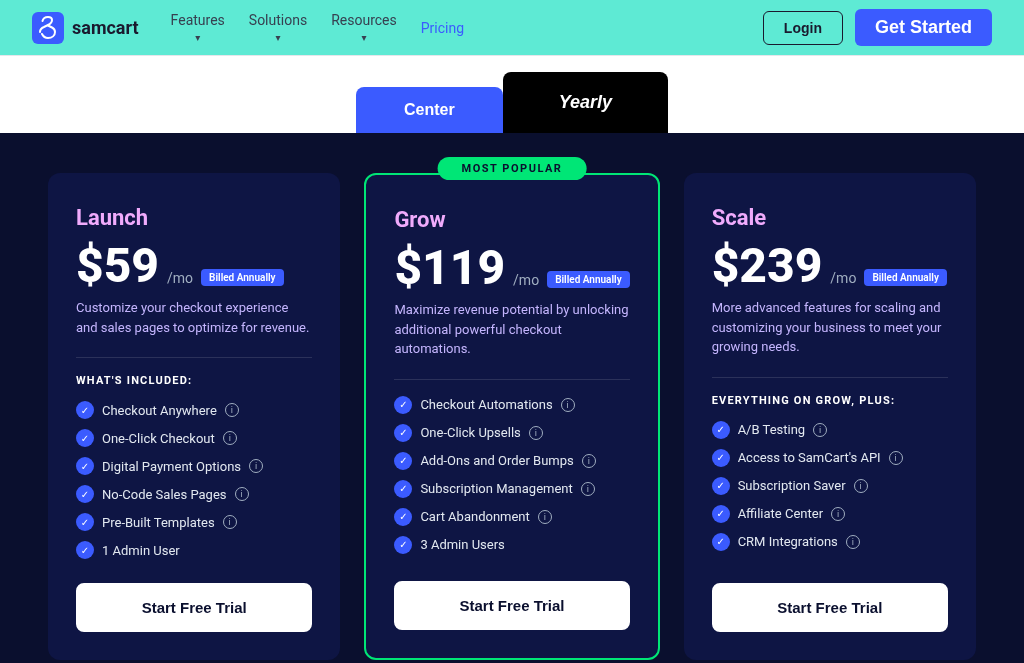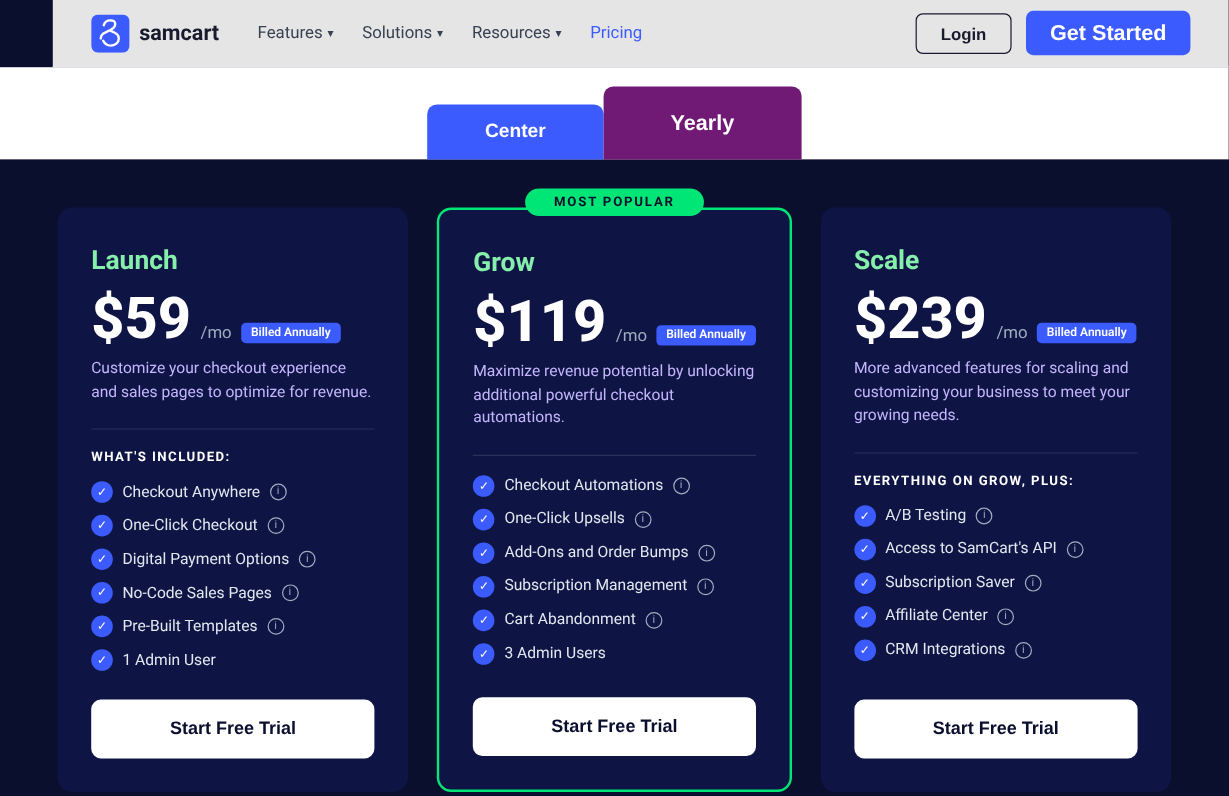--- a/index.html
+++ b/index.html
@@ -1,33 +1,32 @@
 <!DOCTYPE html>
 <html><head>
   <meta charset="utf-8">
   <style>
     * { box-sizing: border-box; margin: 0; padding: 0; }
     body { font-family: -apple-system, BlinkMacSystemFont, 'Segoe UI', Roboto, sans-serif; background: #0a0f2e; }
 
     
     .navbar {
-      background: #e5e5e5;
+      background: #5eead4;
       display: flex;
       align-items: center;
       justify-content: space-between;
       padding: 4px 32px;
       height: 56px;
       border-bottom: 1px solid #e5e7eb;
-      margin-left: 44px;
     }
     .navbar-left { display: flex; align-items: center; gap: 32px; }
     .logo { display: flex; align-items: center; gap: 8px; font-weight: 700; font-size: 18px; color: #1a1a2e; }
     .logo-icon { width: 32px; height: 32px; }
     .nav-links { display: flex; align-items: center; gap: 24px; }
-    .nav-link { color: #374151; font-size: 14px; text-decoration: none; display: flex; align-items: center; gap: 4px; cursor: pointer; }
+    .nav-link { color: #374151; font-size: 14px; text-decoration: none; display: flex; align-items: center; gap: 4px; cursor: pointer; flex-direction: column; }
     .nav-link.active { color: #3b5bff; font-weight: 400; justify-content: center; }
     .chevron { font-size: 10px; }
     .navbar-right { display: flex; align-items: center; gap: 12px; }
     .btn-login {
       border: 1.5px solid #1a1a2e;
       background: transparent;
       color: #1a1a2e;
       padding: 8px 20px;
       border-radius: 6px;
       font-size: 14px;
@@ -65,25 +64,26 @@
       border: none;
       cursor: pointer;
       border-radius: 0;
     }
     .toggle-monthly {
       background: #3b5bff;
       color: #fff;
       border-radius: 8px 8px 0 0;
     }
     .toggle-yearly {
-      background: #701a75;
+      background: #000000;
       color: #fff;
       border-radius: 8px 8px 0 0;
       padding: 20px 56px;
       font-size: 18px;
+      font-style: italic;
     }
 
     
     .pricing-section {
       background: #0a0f2e;
       padding: 40px 48px 60px;
       display: flex;
       justify-content: center;
       gap: 24px;
       min-height: 520px;
@@ -115,21 +115,21 @@
       font-weight: 700;
       letter-spacing: 1.5px;
       padding: 5px 24px;
       border-radius: 20px;
       white-space: nowrap;
       text-transform: uppercase;
     }
     .plan-name {
       font-size: 22px;
       font-weight: 700;
-      color: #86efac;
+      color: #f0abfc;
       margin-bottom: 12px;
     }
     .price-row {
       display: flex;
       align-items: flex-end;
       gap: 8px;
       margin-bottom: 8px;
     }
     .price-amount {
       font-size: 48px;

